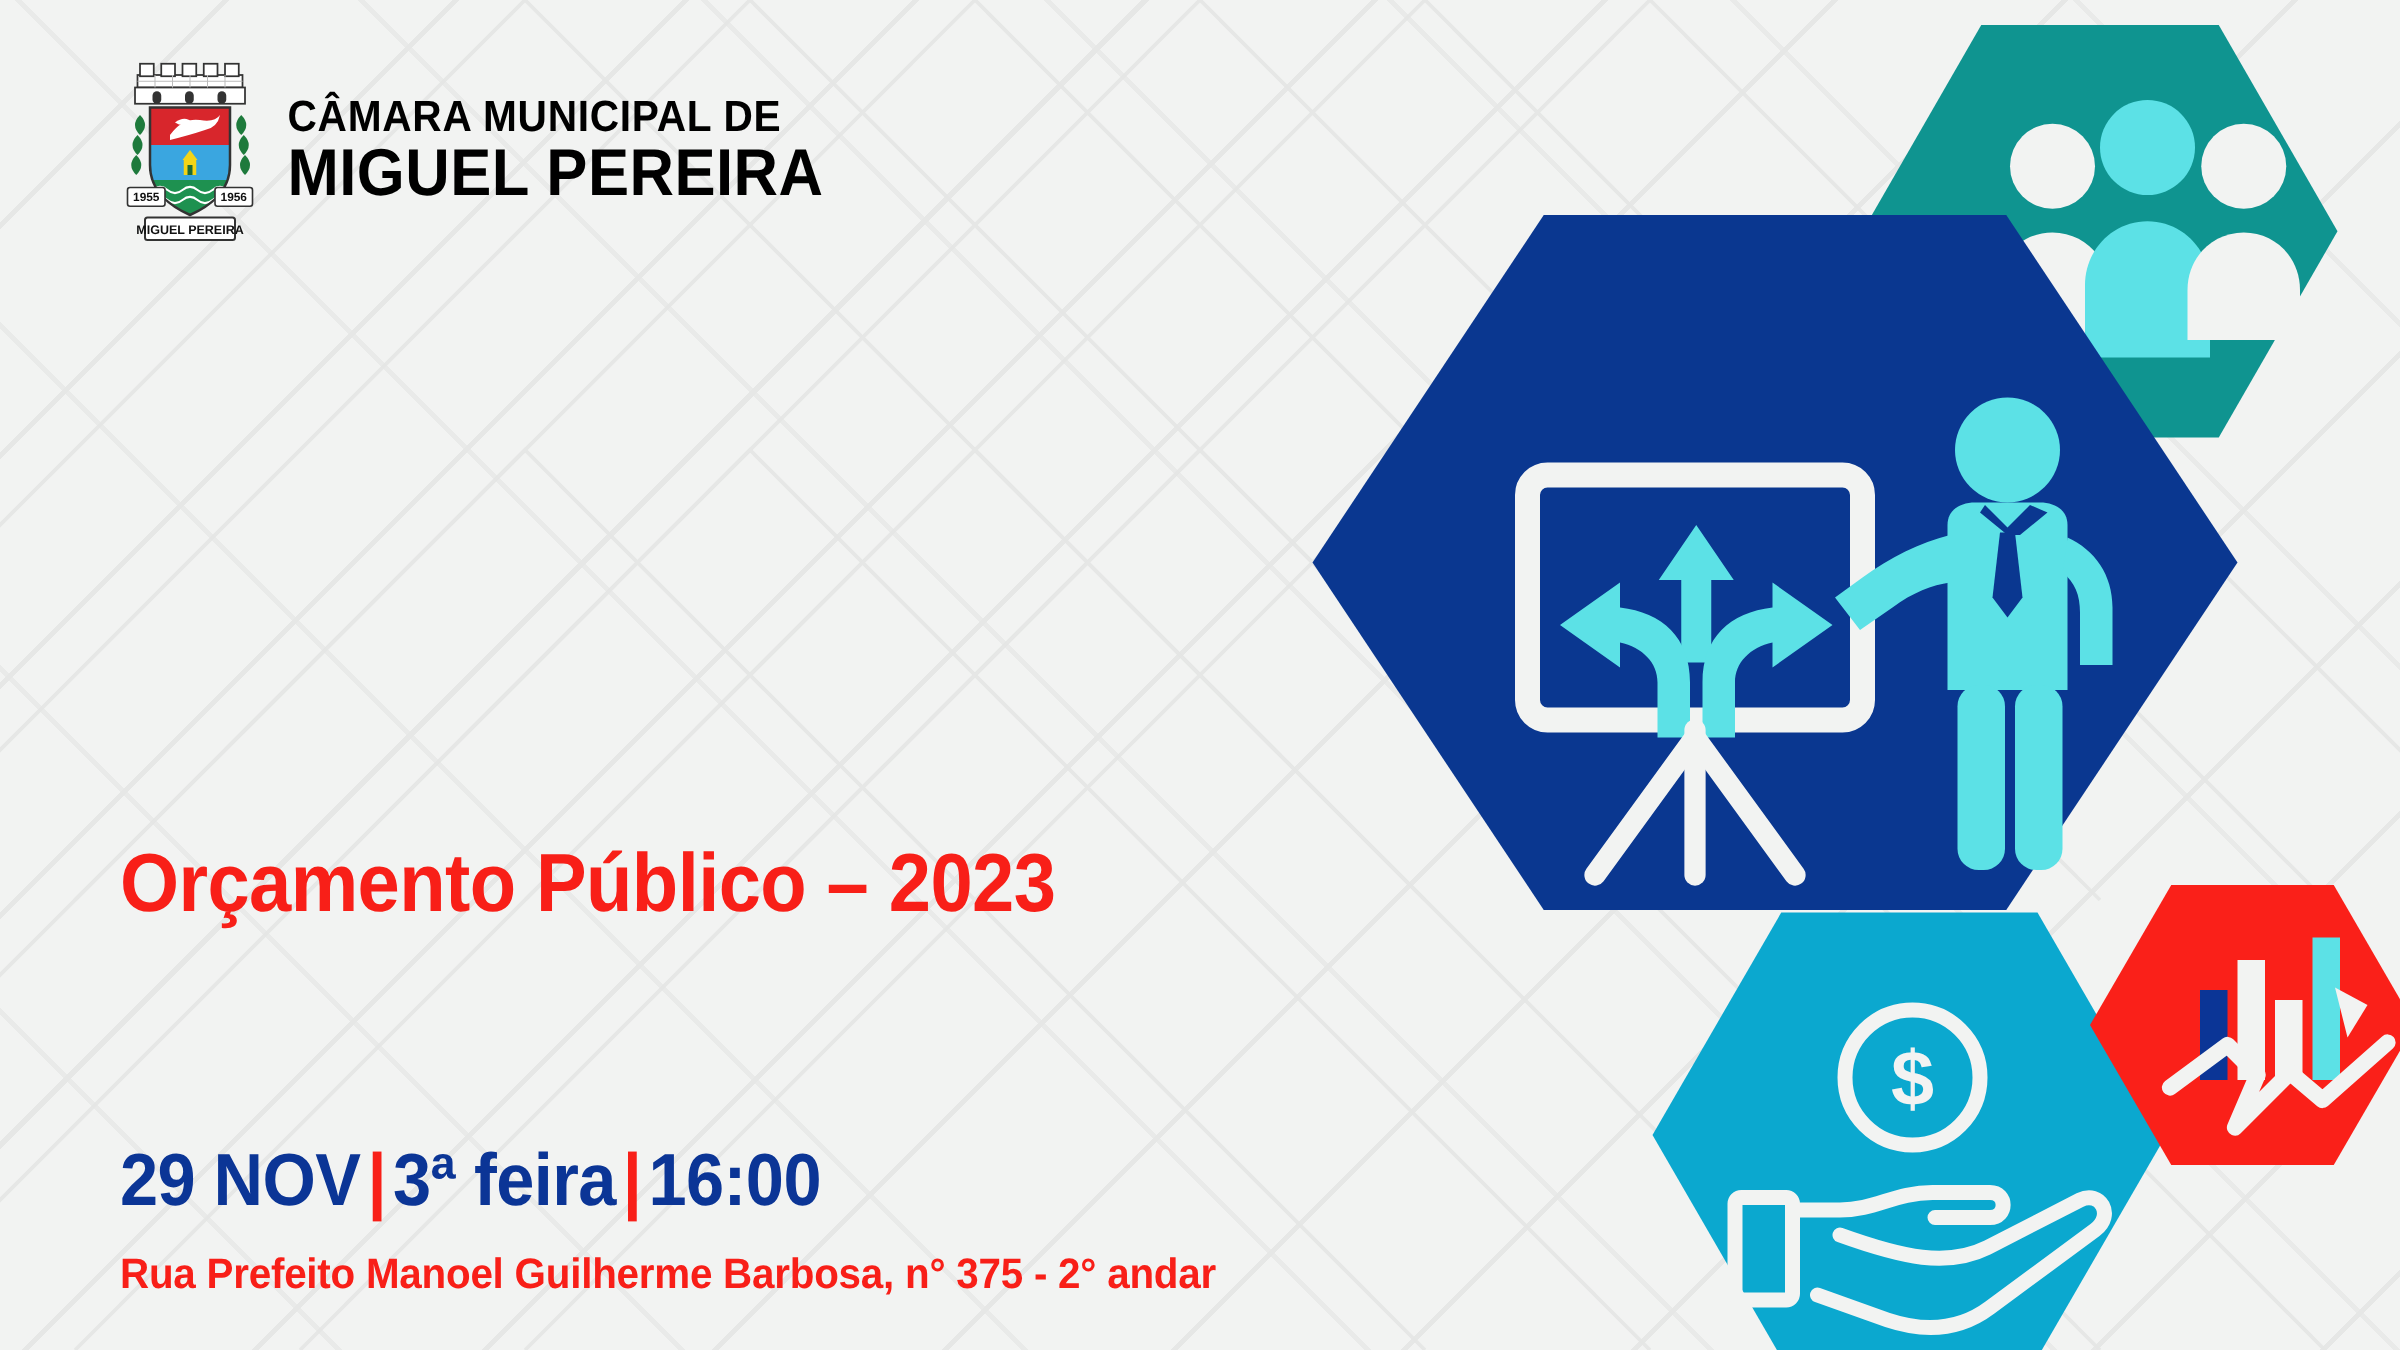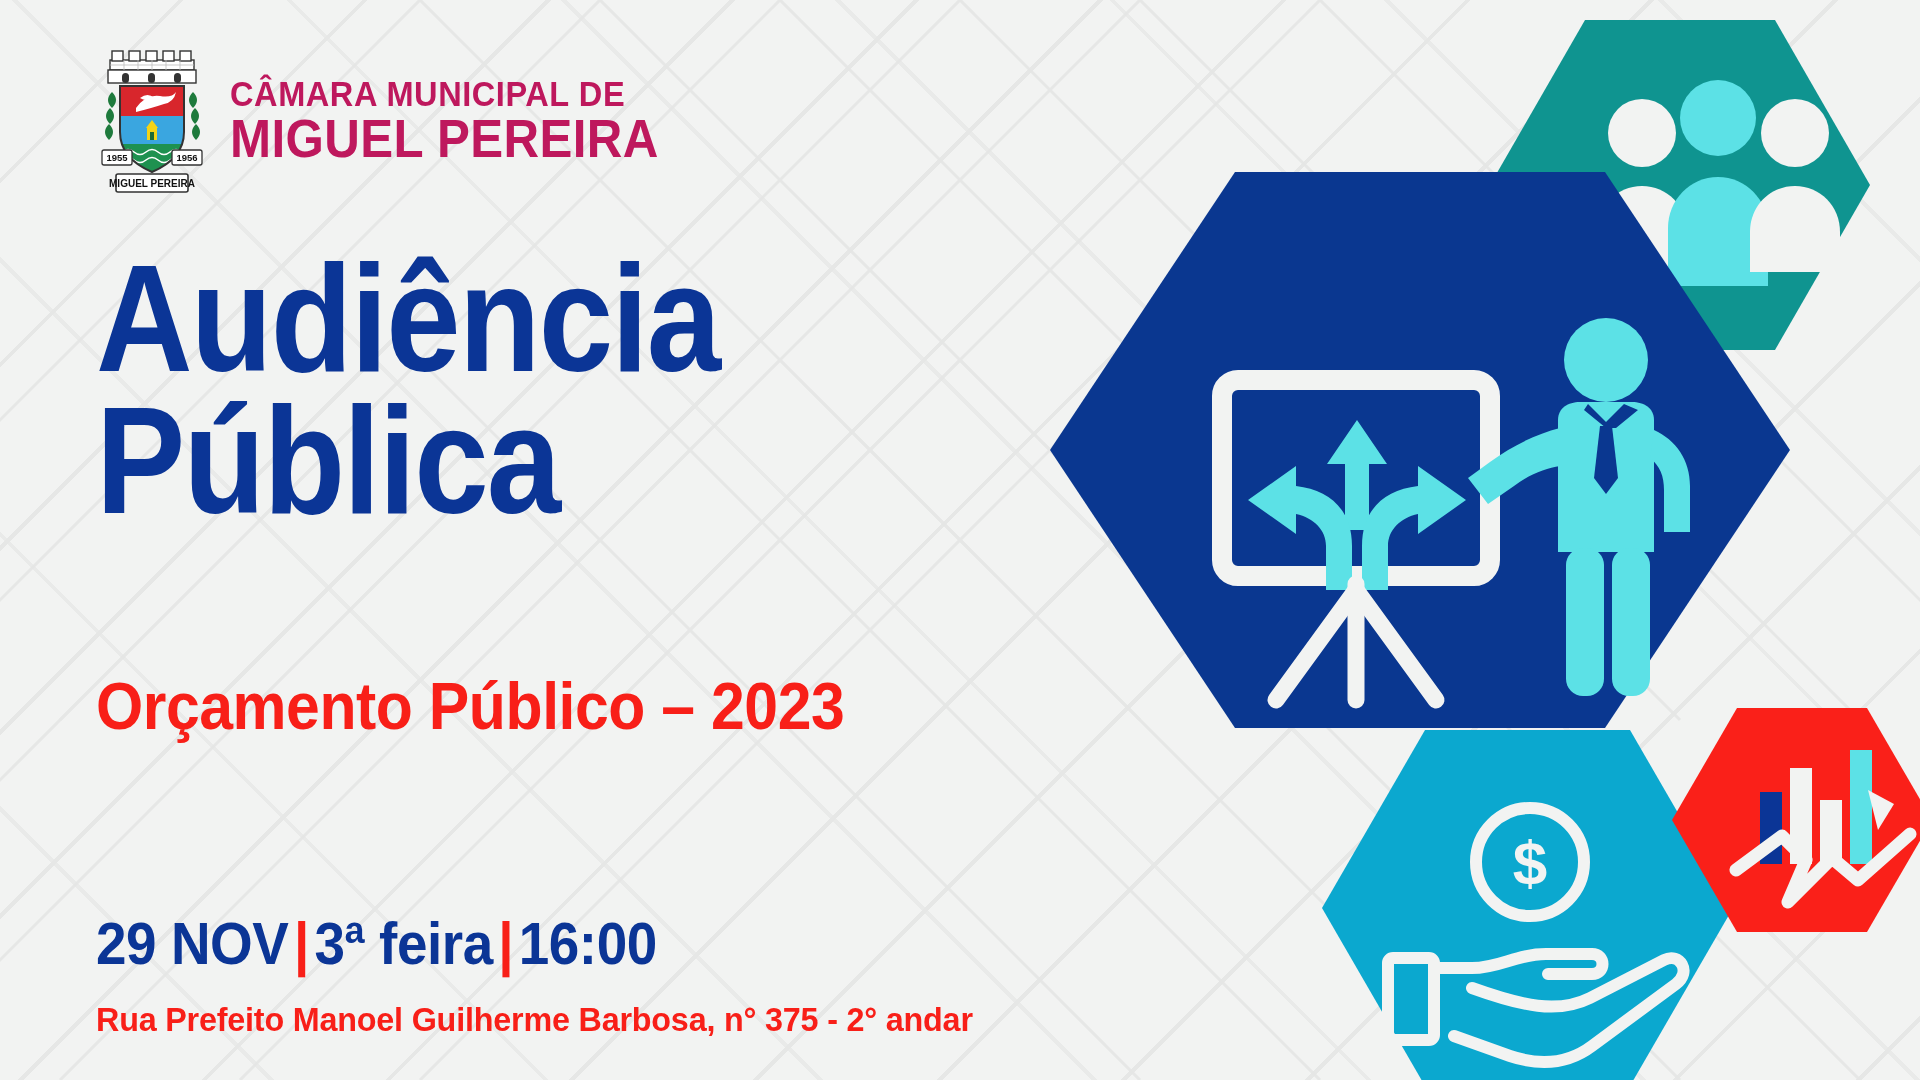--- a/index.html
+++ b/index.html
@@ -49,21 +49,21 @@
     display: flex;
     align-items: center;
     gap: 22px;
     z-index: 5;
   }
   .crest { width: 112px; height: 150px; display: block; }
   .org-name {
     display: flex;
     flex-direction: column;
     line-height: 0.96;
-    color: #be185d;
+    color: #000000;
   }
   .org-line1 {
     font-size: 35px;
     font-weight: 700;
     letter-spacing: 0.6px;
     font-family: "Liberation Sans Narrow", "Liberation Sans", sans-serif;
     transform: scaleX(0.93);
     transform-origin: left center;
   }
   .org-line2 {
@@ -330,24 +330,20 @@
         <text x="56" y="141" font-family="Liberation Sans, sans-serif" font-size="10" font-weight="700" fill="#111" text-anchor="middle">MIGUEL PEREIRA</text>
       </g>
     </svg>
 
     <div class="org-name">
       <span class="org-line1">CÂMARA MUNICIPAL DE</span>
       <span class="org-line2">MIGUEL PEREIRA</span>
     </div>
   </div>
 
-  <div class="headline">
-    <span class="l1">Audiência</span>
-    <span class="l2">Pública</span>
-  </div>
 
   <div class="subhead">Orçamento Público – 2023</div>
 
   <div class="datetime">
     <span>29 NOV</span><span class="sep">|</span><span>3ª feira</span><span class="sep">|</span><span>16:00</span>
   </div>
 
   <div class="address">Rua Prefeito Manoel Guilherme Barbosa, n° 375 - 2° andar</div>
 
 </div>

